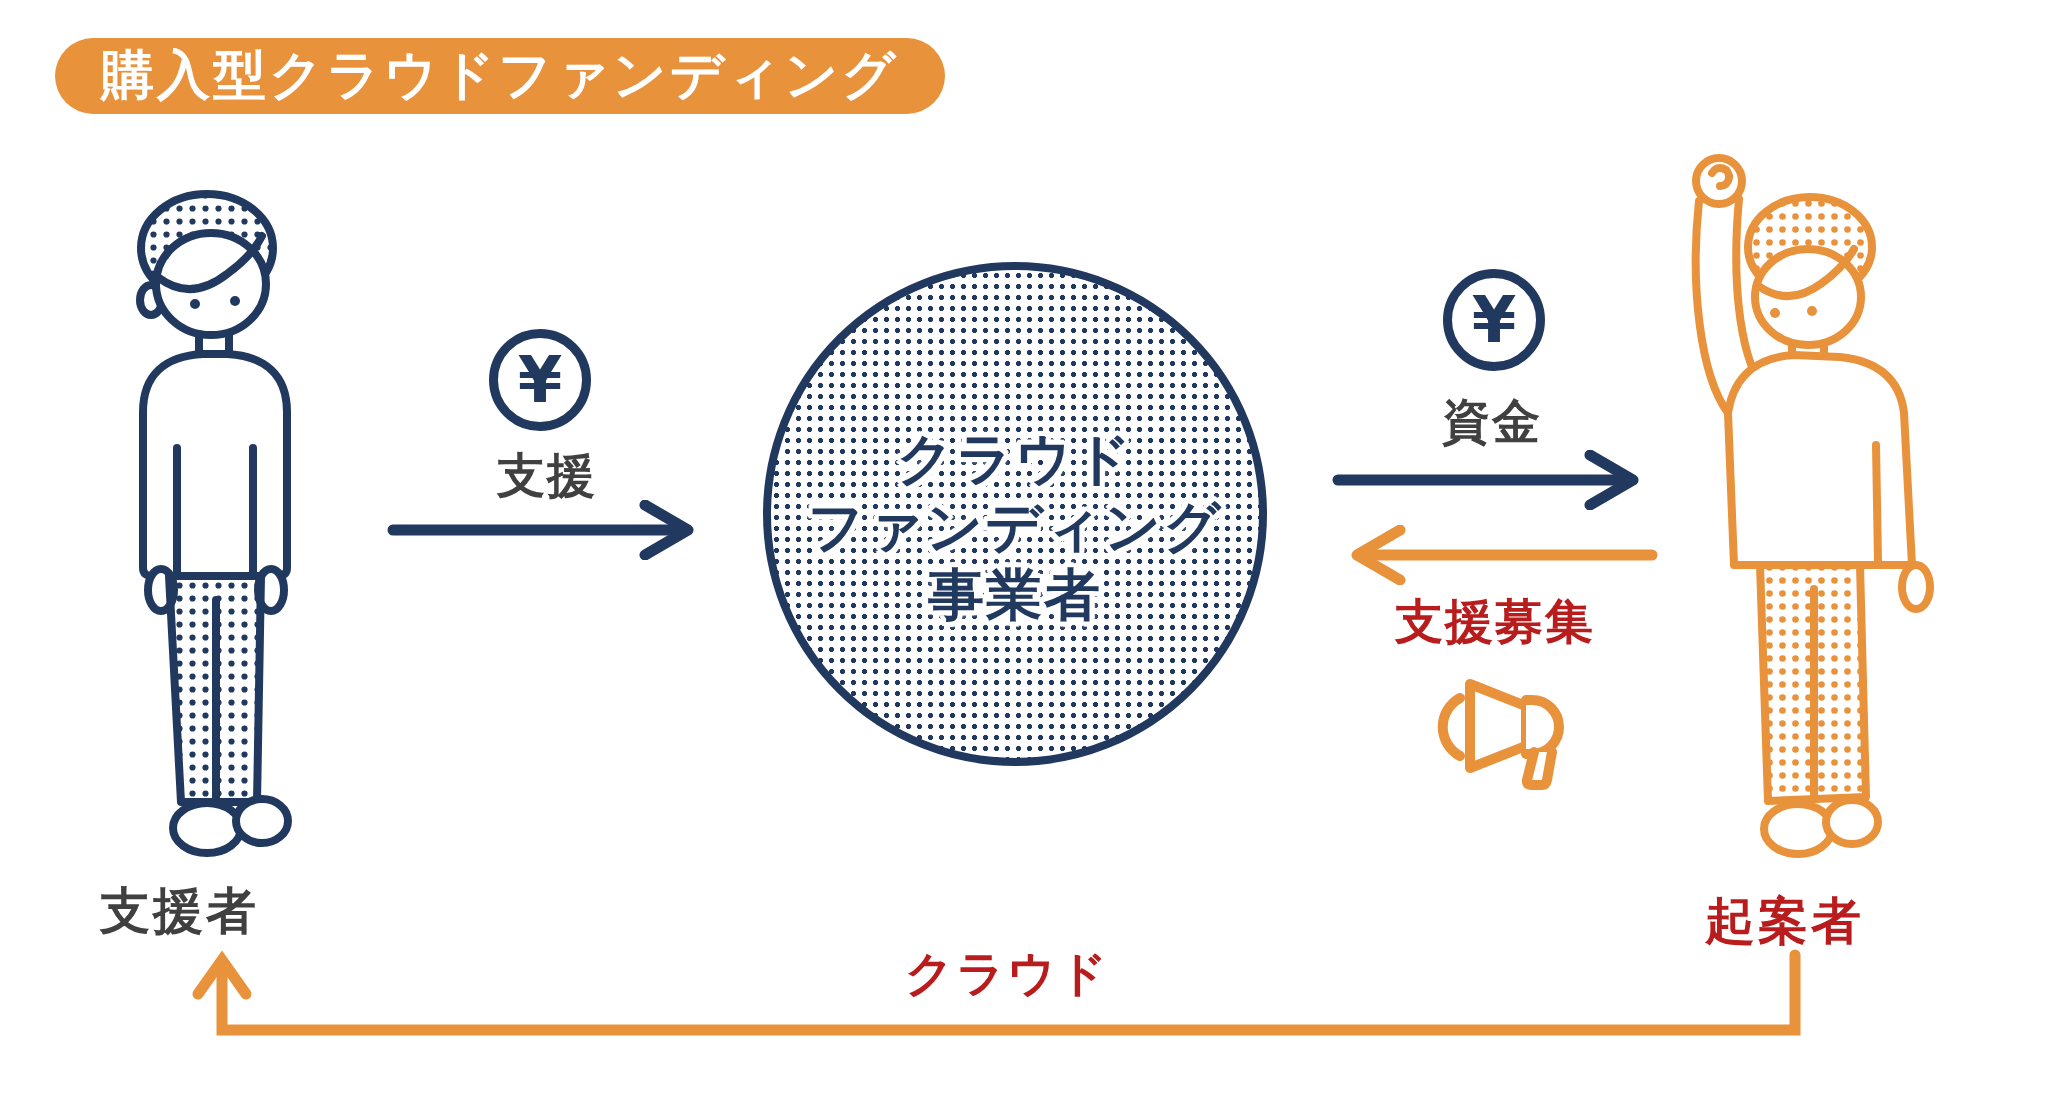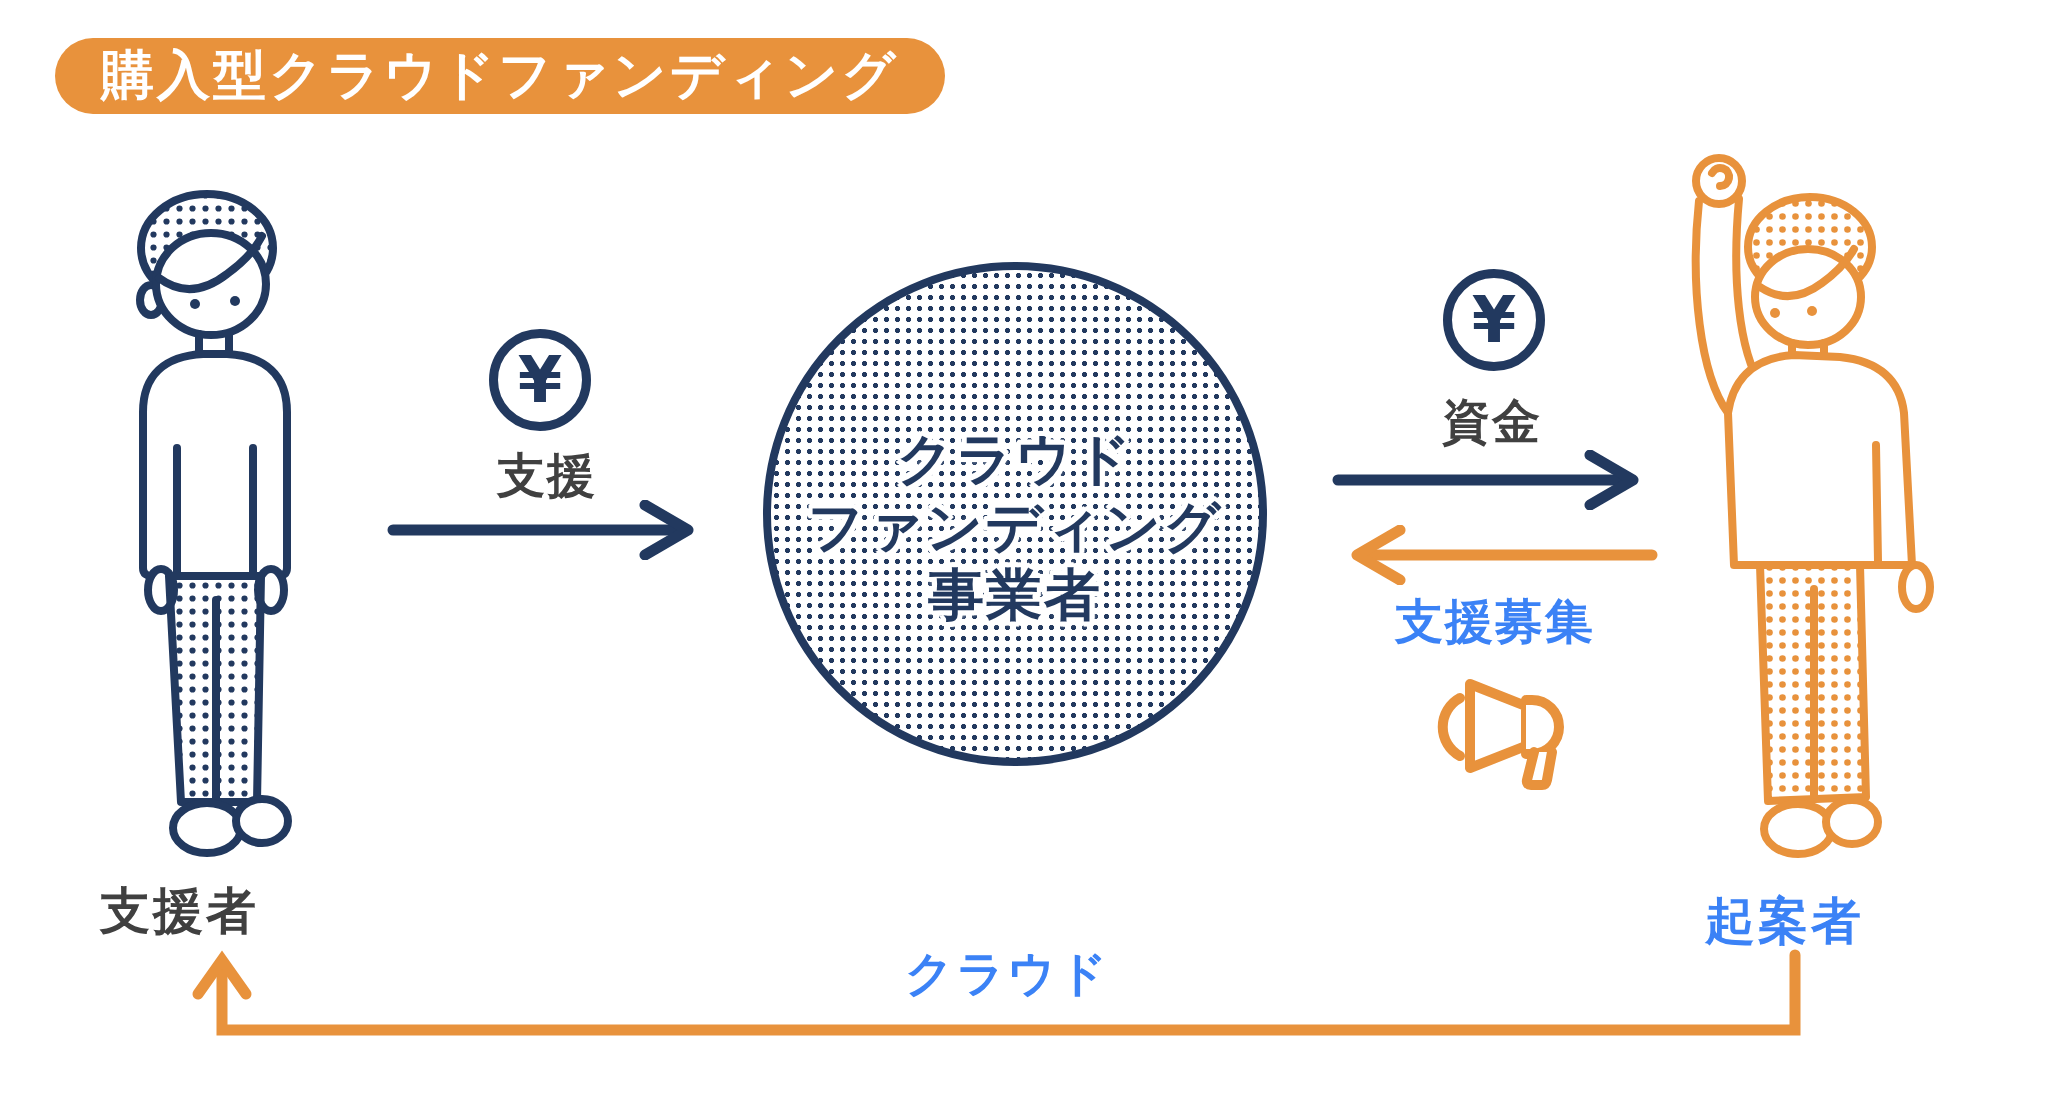--- a/index.html
+++ b/index.html
@@ -50,21 +50,21 @@
   }
   .yen-left{ left:489px; top:329px; }
   .yen-right{ left:1443px; top:269px; }
 
   
   .flow-label{
     font-size:48px; font-weight:700; text-align:center; white-space:nowrap;
     letter-spacing:2px;
   }
   .navy-text{ color:#404040; }
-  .orange-text{ color:#3b82f6; }
+  .orange-text{ color:#b91c1c; }
   .support-label{ left:467px; top:444px; width:160px; }
   .funds-label{ left:1412px; top:390px; width:160px; }
   .recruit-label{ left:1365px; top:590px; width:260px; }
   .return-label{ left:877px; top:942px; width:260px; }
 
   
   .actor-label{
     font-size:50px; font-weight:700; white-space:nowrap;
     letter-spacing:3px;
   }

